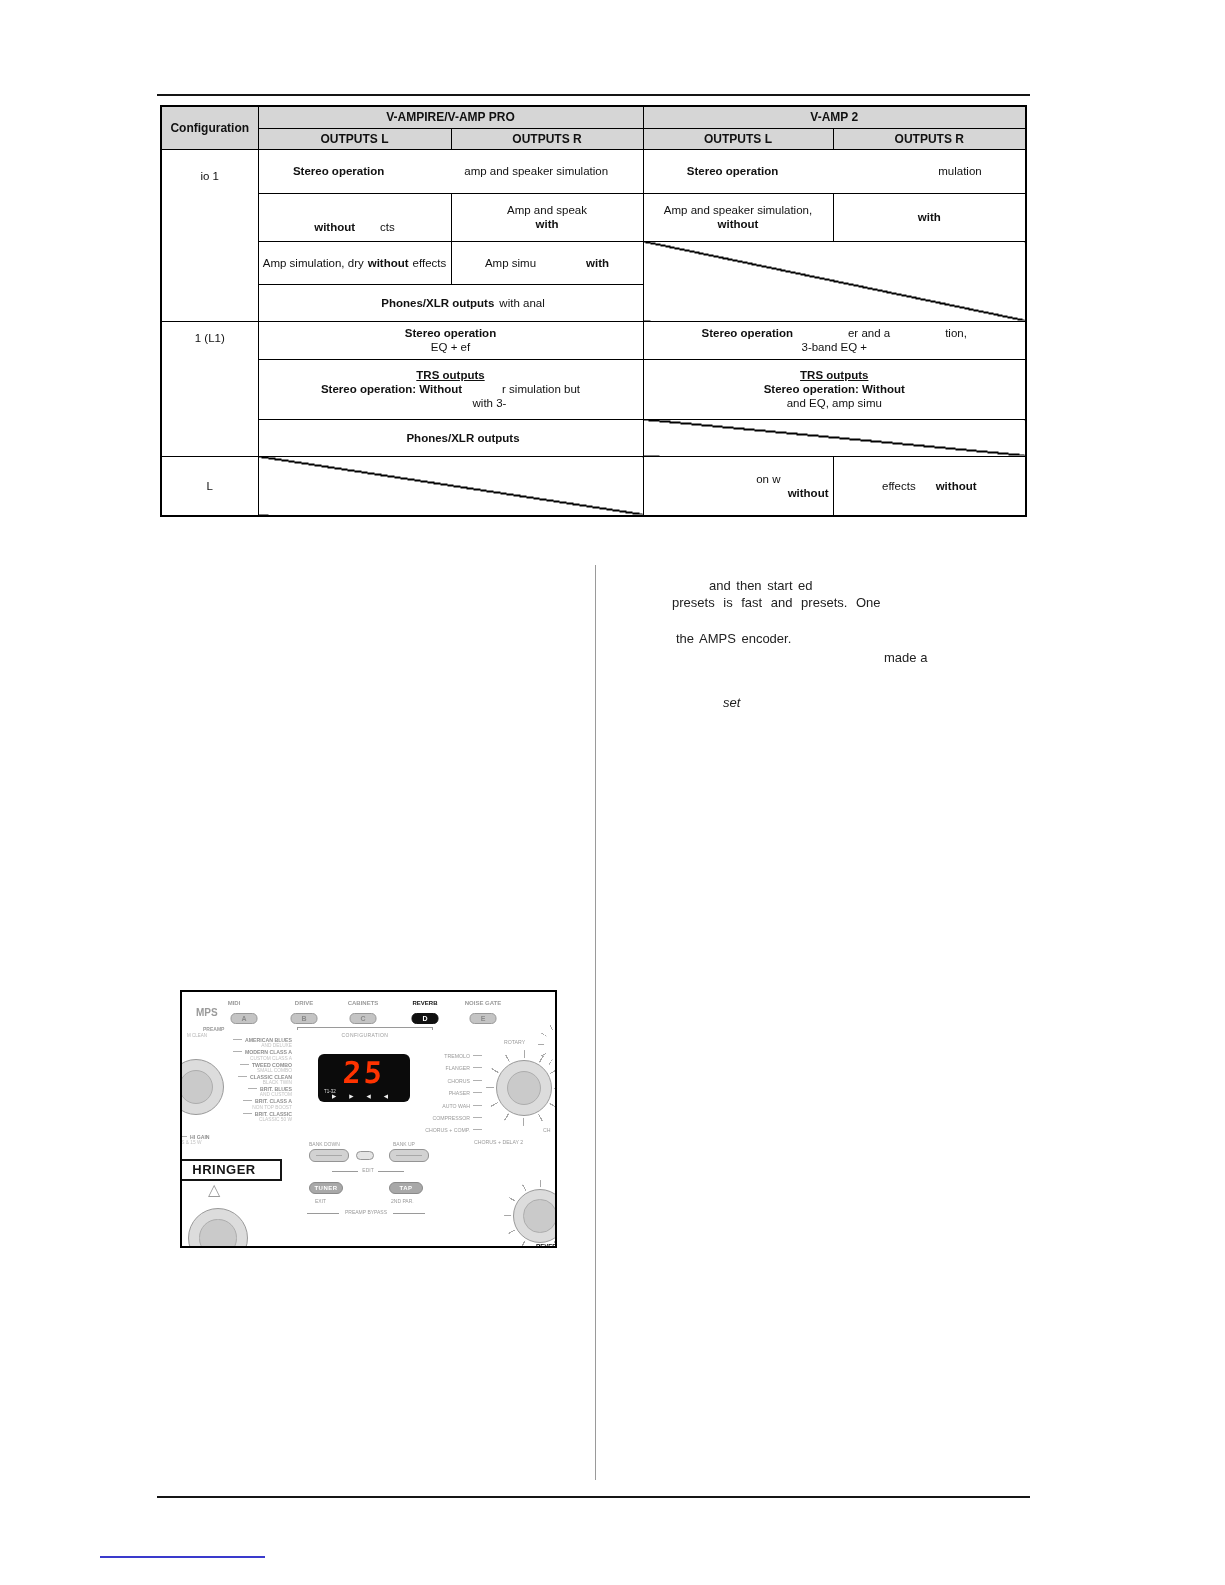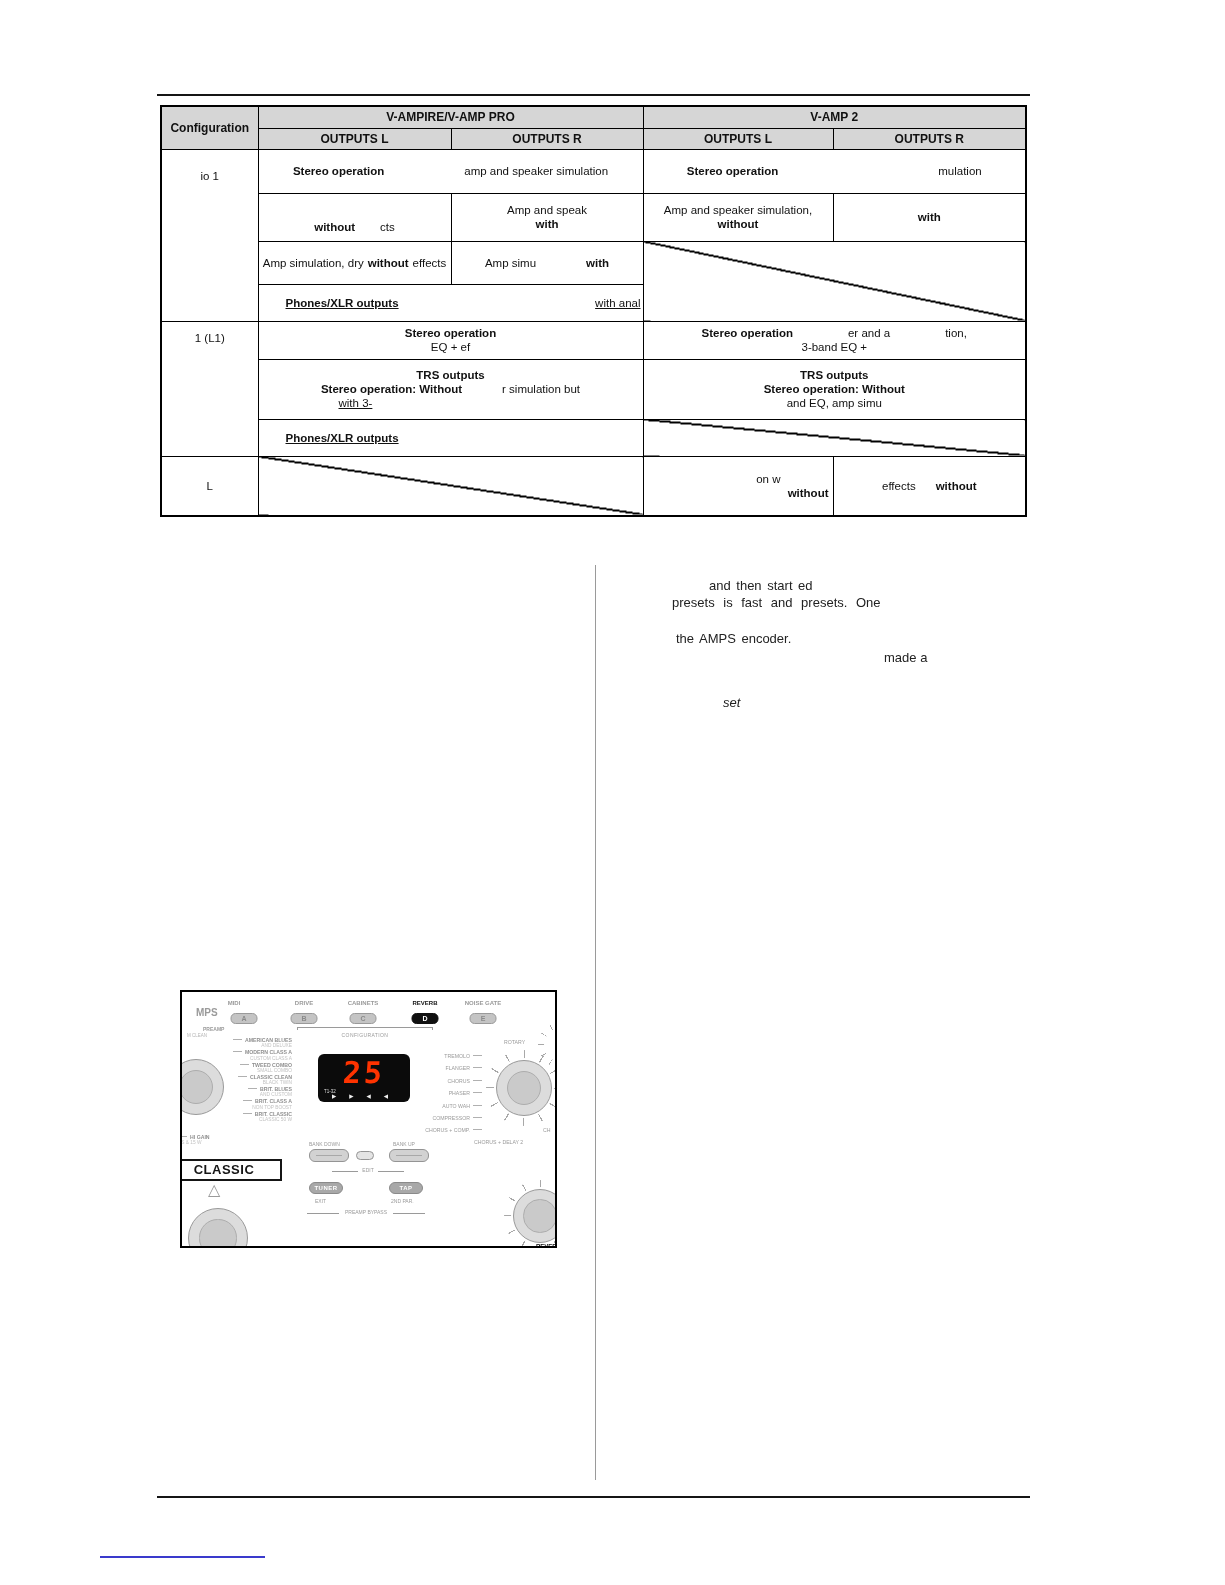--- a/index.html
+++ b/index.html
@@ -11,23 +11,23 @@
 
   
   .cfg-table { position:absolute; left:160px; top:105px; width:865px;
     border-collapse:collapse; table-layout:fixed; border:2px solid #000;
     font-size:11.5px; color:#111; }
   .cfg-table td { border:1px solid #000; vertical-align:middle; text-align:center; padding:1px 2px; overflow:hidden; }
   .cfg-table td.hdr { background:#d6d6d6; font-weight:bold; font-size:12px; }
   .cfg-table td.vt { vertical-align:top; padding-top:20px; }
   .cfg-table td.vb { vertical-align:bottom; padding-bottom:7px; }
   .ln { display:flex; justify-content:center; align-items:baseline; line-height:14px; white-space:nowrap; }
-  .lnl { justify-content:space-between; padding-left:25px; gap:5px;text-decoration:underline; }
+  .lnl { justify-content:center; padding-left:25px; gap:5px; }
   .lnr { justify-content:flex-end; }
-  .u { }
+  .u { text-decoration:underline; }
   td.diag { padding:0;
     background-image:linear-gradient(to right top,
       transparent calc(50% - 1px), #000 calc(50% - 1px),
       #000 calc(50% + 1px), transparent calc(50% + 1px)); }
 
   
   .frag { position:absolute; font-size:13px; color:#222; white-space:nowrap; }
 
   .col-divider { position:absolute; left:595px; top:565px; width:1px; height:915px; background:#9a9a9a; }
   .link-line { position:absolute; left:100px; top:1556px; width:165px; height:2px; background:#3a3acc; }
@@ -372,21 +372,21 @@
 
     <div class="sbtn" style="left:127px;top:190px">TUNER</div>
     <div class="sbtn" style="left:207px;top:190px">TAP</div>
     <div class="dl" style="left:133px;top:206px;font-size:5px">EXIT</div>
     <div class="dl" style="left:209px;top:206px;font-size:5px">2ND PAR.</div>
 
     <div class="hline" style="left:125px;top:221px;width:32px"></div>
     <div class="hline" style="left:211px;top:221px;width:32px"></div>
     <div class="dl center" style="left:184px;top:217px;font-size:5px">PREAMP BYPASS</div>
 
-    <div class="logo-box">CLASSIC</div>
+    <div class="logo-box">HRINGER</div>
     <div class="tri">△</div>
 
     <div class="knob" style="left:6px;top:216px;width:60px;height:60px">
       <div class="knob-in"></div>
     </div>
 
     <div class="ticks" style="left:322px;top:188px;width:72px;height:72px"></div>
     <div class="ticks-cover" style="left:329px;top:195px;width:58px;height:58px"></div>
     <div class="knob" style="left:331px;top:197px;width:54px;height:54px">
       <div class="knob-in"></div>

